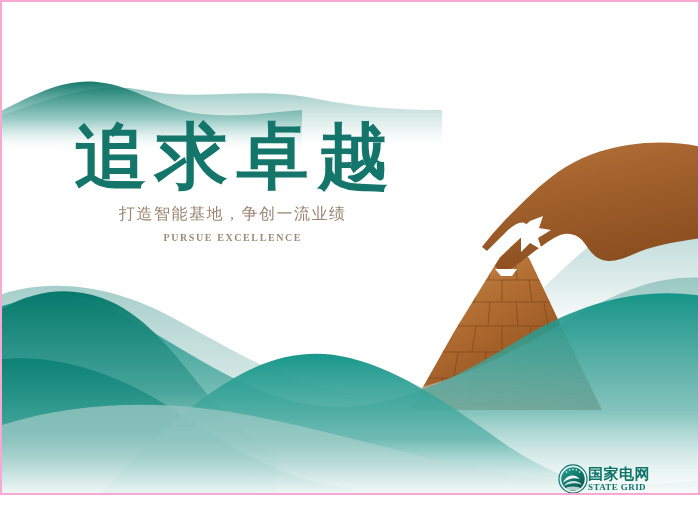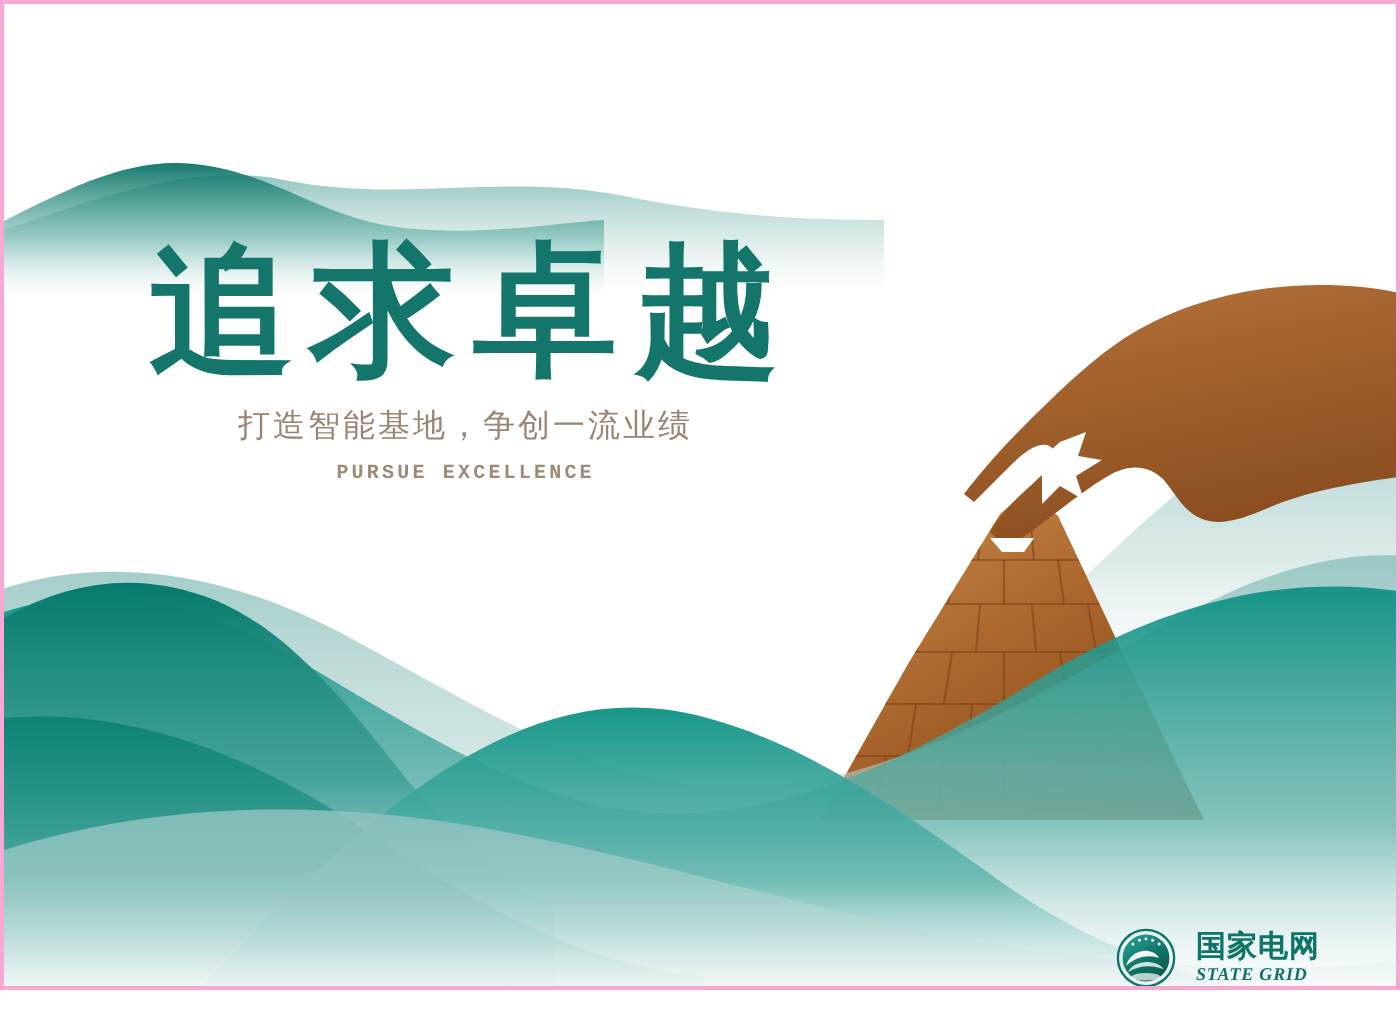--- a/index.html
+++ b/index.html
@@ -54,21 +54,21 @@
     font-family: "Liberation Sans", "DejaVu Sans", sans-serif;
     font-size: 16px;
     line-height: 1.2;
     color: #9a8472;
     letter-spacing: 1.5px;
     text-indent: 1.5px;
     margin: 12px 0 0 0;
     white-space: nowrap;
   }
   .en-title {
-    font-family: Liberation Mono, monospace;
+    font-family: Liberation Serif, serif;
     font-size: 10px;
     font-weight: bold;
     color: #9d8a76;
     letter-spacing: 1.6px;
     text-indent: 1.6px;
     margin: 9px 0 0 0;
     white-space: nowrap;
   }
   .en-tagline {
     font-family: "Liberation Sans", sans-serif;
@@ -80,21 +80,21 @@
     white-space: nowrap;
   }
 
   
   .logo {
     position: absolute;
     left: 556px;
     top: 462px;
     display: flex;
     align-items: center;
-    gap: 10px;
+    gap: 0;
     z-index: 50;
   }
   .logo-mark {
     width: 30px;
     height: 30px;
     flex: 0 0 30px;
   }
   .logo-text {
     display: flex;
     flex-direction: column;
@@ -110,21 +110,20 @@
     white-space: nowrap;
   }
   .logo-en {
     font-family: "Liberation Serif", serif;
     font-size: 9px;
     font-weight: bold;
     color: #0e7468;
     letter-spacing: 0.4px;
     margin-top: 2px;
     white-space: nowrap;
-    font-style: italic;
   }
 </style>
 </head>
 <body>
 
 <div id="poster">
 
   <div id="artboard">
 
     <svg class="svg-layer" viewBox="0 0 700 509" preserveAspectRatio="none">

